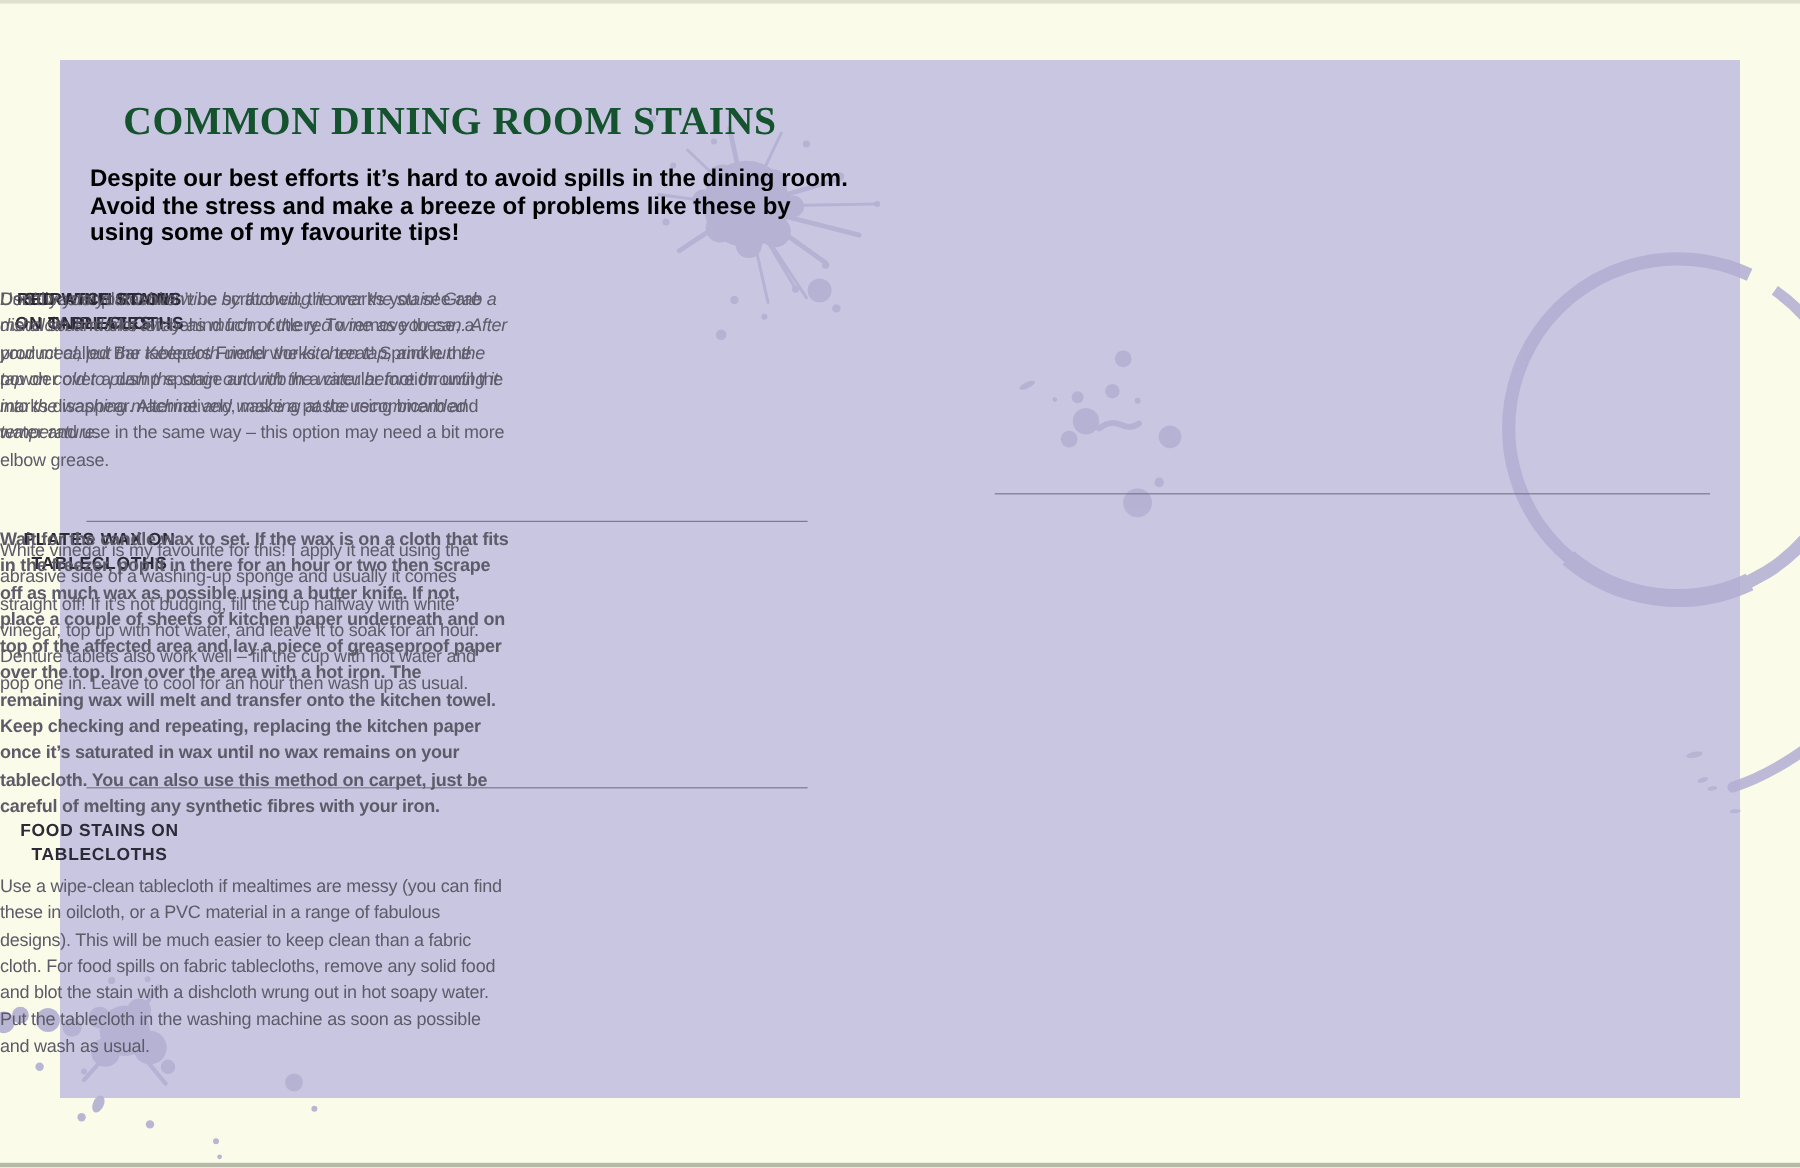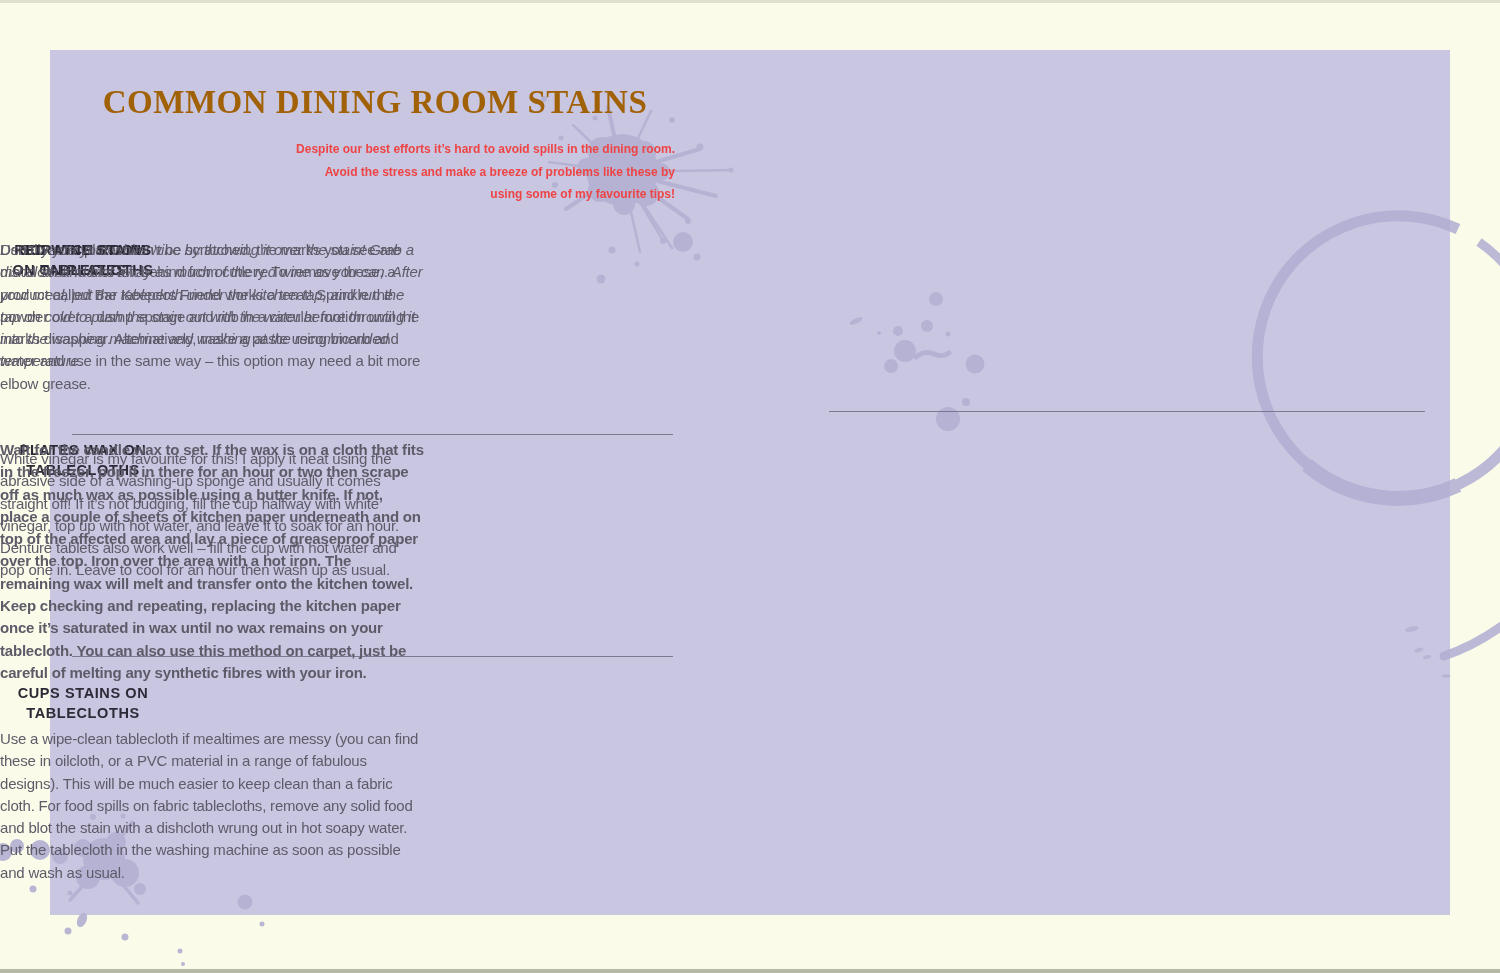--- a/index.html
+++ b/index.html
@@ -6,23 +6,23 @@
   .canvas{position:relative;width:1500px;height:973px;background:#fbfbe9;overflow:hidden;
           font-family:"Liberation Sans",sans-serif;}
   .photo-edge{position:absolute;left:0;width:100%;z-index:3;}
   .photo-edge.top{top:0;height:3px;background:#e0e0cf;}
   .photo-edge.bottom{bottom:0;height:4px;background:#b6b9a6;}
   .page-bg{position:absolute;left:50px;top:50px;width:1400px;height:865px;background:#c9c6e1;z-index:0;}
   .deco{position:absolute;left:0;top:0;z-index:1;pointer-events:none;}
   .layer{position:absolute;z-index:2;}
   .title{left:75px;top:84px;width:600px;text-align:center;margin:0;
          font-family:"Liberation Serif",serif;font-weight:600;font-size:33px;
-         letter-spacing:0.5px;color:#a16207;}
-  .intro{left:75px;top:138px;width:600px;text-align:right;white-space:pre;
-         font-size:12px;line-height:22.5px;font-weight:bold;color:#ef4444;}
+         letter-spacing:0.5px;color:#14532d;}
+  .intro{left:75px;top:138px;width:600px;text-align:left;white-space:pre;
+         font-size:20px;line-height:22.5px;font-weight:bold;color:#000000;}
   .sec-label{width:166px;text-align:center;white-space:pre-line;
              font-size:14.5px;font-weight:bold;letter-spacing:0.6px;
              line-height:19.5px;color:#2d2a37;}
   .sec-body{width:424px;font-size:15px;line-height:22.3px;color:#5e5b69;
             letter-spacing:-0.2px;margin:0;}
   .pos-l1.sec-label{top:241px;} .pos-l1.sec-body{top:239px;}
   .pos-l2.sec-label{top:462px;} .pos-l2.sec-body{top:448px;}
   .pos-l3.sec-label{top:684px;} .pos-l3.sec-body{top:682px;margin-top:46px;}
   .pos-r1.sec-label{top:241px;} .pos-r1.sec-body{top:239px;font-style:italic;}
   .pos-r2.sec-label{top:441px;} .pos-r2.sec-body{top:439px;font-weight:bold;}
@@ -131,21 +131,21 @@
   <div class="layer col-left sec-label pos-l1">SCRATCH ROOM
 ON PLATES</div>
   <p class="layer col-left sec-body pos-l1">Usually your plates won’t be scratched, the marks you see are metal scuff marks left behind from cutlery. To remove these, a product called Bar Keepers Friend works a treat! Sprinkle the powder over a damp sponge and rub in a circular motion until the marks disappear. Alternatively, make a paste using bicarb and water and use in the same way – this option may need a bit more elbow grease.</p>
 
   <div class="divider div-l1"></div>
 
   <p class="layer col-left sec-body pos-l2">White vinegar is my favourite for this! I apply it neat using the abrasive side of a washing-up sponge and usually it comes straight off! If it’s not budging, fill the cup halfway with white vinegar, top up with hot water, and leave it to soak for an hour. Denture tablets also work well – fill the cup with hot water and pop one in. Leave to cool for an hour then wash up as usual.</p>
 
   <div class="divider div-l2"></div>
 
-  <div class="layer col-left sec-label pos-l3">CUPS STAINS ON
+  <div class="layer col-left sec-label pos-l3">FOOD STAINS ON
 TABLECLOTHS</div>
   <p class="layer col-left sec-body pos-l3">Use a wipe-clean tablecloth if mealtimes are messy (you can find these in oilcloth, or a PVC material in a range of fabulous designs). This will be much easier to keep clean than a fabric cloth. For food spills on fabric tablecloths, remove any solid food and blot the stain with a dishcloth wrung out in hot soapy water. Put the tablecloth in the washing machine as soon as possible and wash as usual.</p>
 
   <div class="layer col-right sec-label pos-r1">RED WINE STAINS
 ON TABLECLOTHS</div>
   <p class="layer col-right sec-body pos-r1">Don’t waste your white wine by throwing it over the stain! Grab a dishcloth and blot away as much of the red wine as you can. After your meal, put the tablecloth under the kitchen tap, and run the tap on cold to push the stain out with the water before throwing it into the washing machine and washing at the recommended temperature.</p>
 
   <div class="divider div-r1"></div>
 
   <div class="layer col-right sec-label pos-r2">PLATES WAX ON

